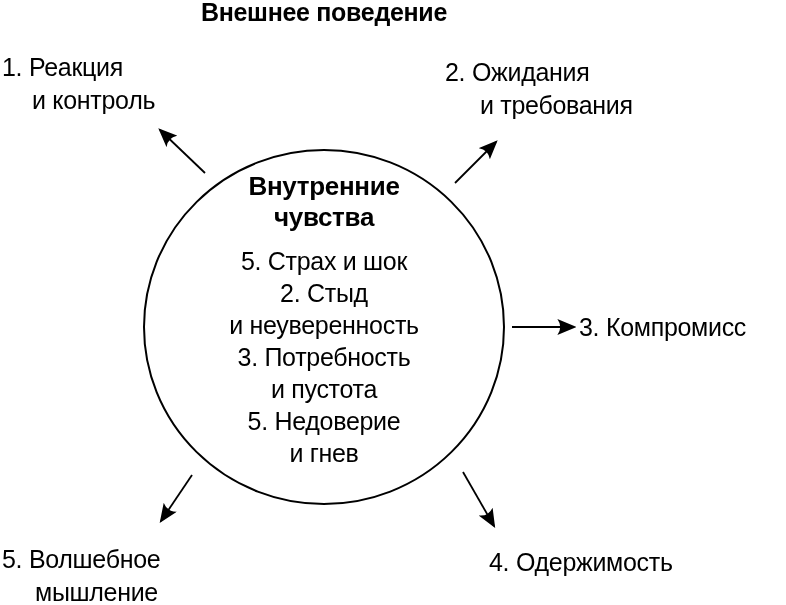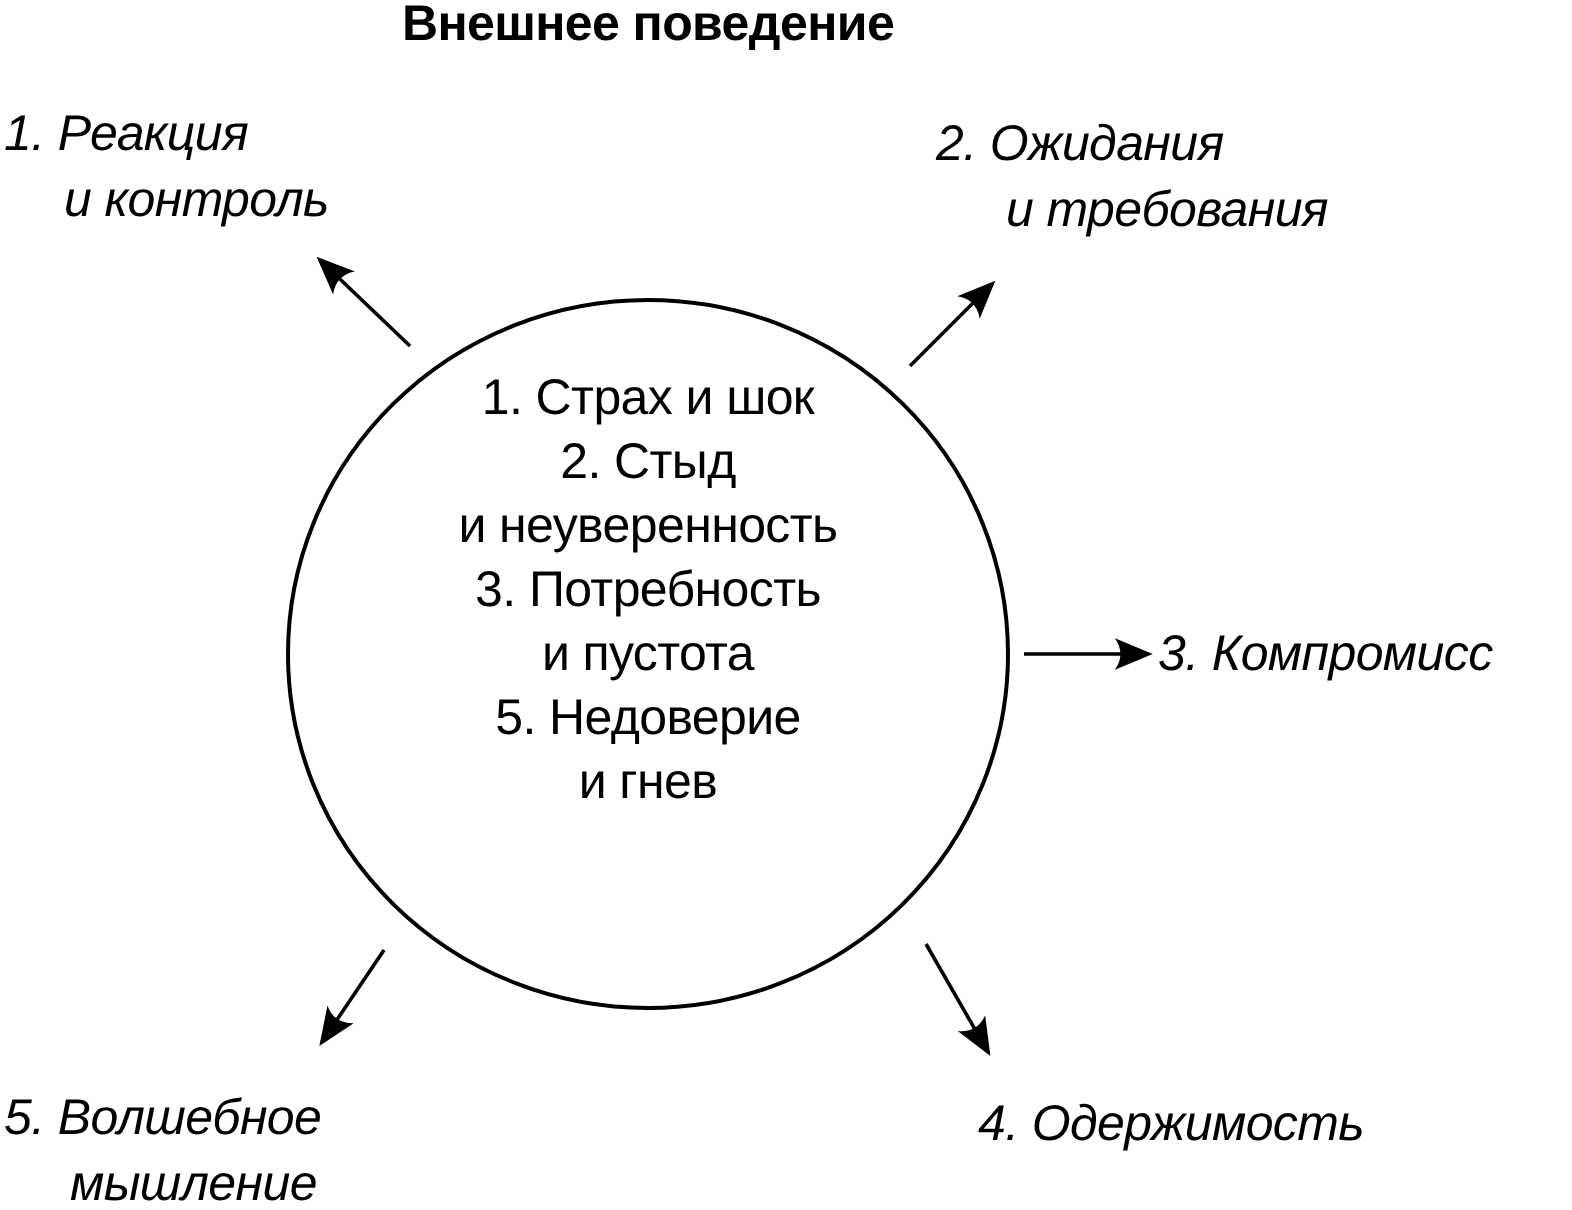--- a/index.html
+++ b/index.html
@@ -23,29 +23,28 @@
     line-height: 28px;
     white-space: pre-line;
   }
 
   .outer-label {
     position: absolute;
     font-size: 25px;
     line-height: 33px;
     letter-spacing: -0.3px;
     white-space: pre-line;
-    font-style: italic;
   }
   
   .hang-30 { padding-left: 30px; text-indent: -30px; }
   .hang-33 { padding-left: 33px; text-indent: -33px; }
   .hang-35 { padding-left: 35px; text-indent: -35px; }
 
   .label-reaction     { left: 2px;   top: 51px;  }
-  .label-expectations { left: 445px; top: 56px; margin-left: 23px;  }
+  .label-expectations { left: 445px; top: 56px;  }
   .label-compromise   { left: 579px; top: 311px; }
   .label-obsession    { left: 489px; top: 546px; }
   .label-magical      { left: 2px;   top: 543px; }
 
   .circle-text {
     position: absolute;
     left: 159px; top: 171px; width: 330px;
     text-align: center;
   }
   .circle-title {
@@ -92,22 +91,24 @@
 и требования</div>
 
   <div class="outer-label label-compromise">3. Компромисс</div>
 
   <div class="outer-label label-obsession">4. Одержимость</div>
 
   <div class="outer-label label-magical hang-33">5. Волшебное
 мышление</div>
 
   <div class="circle-text">
+    <div class="circle-title">Внутренние
+чувства</div>
     <div class="circle-items">
-      <div class="circle-item">1. Страх и шок</div>
+      <div class="circle-item">5. Страх и шок</div>
       <div class="circle-item">2. Стыд
 и неуверенность</div>
       <div class="circle-item">3. Потребность
 и пустота</div>
       <div class="circle-item">5. Недоверие
 и гнев</div>
     </div>
   </div>
 
 </div>

